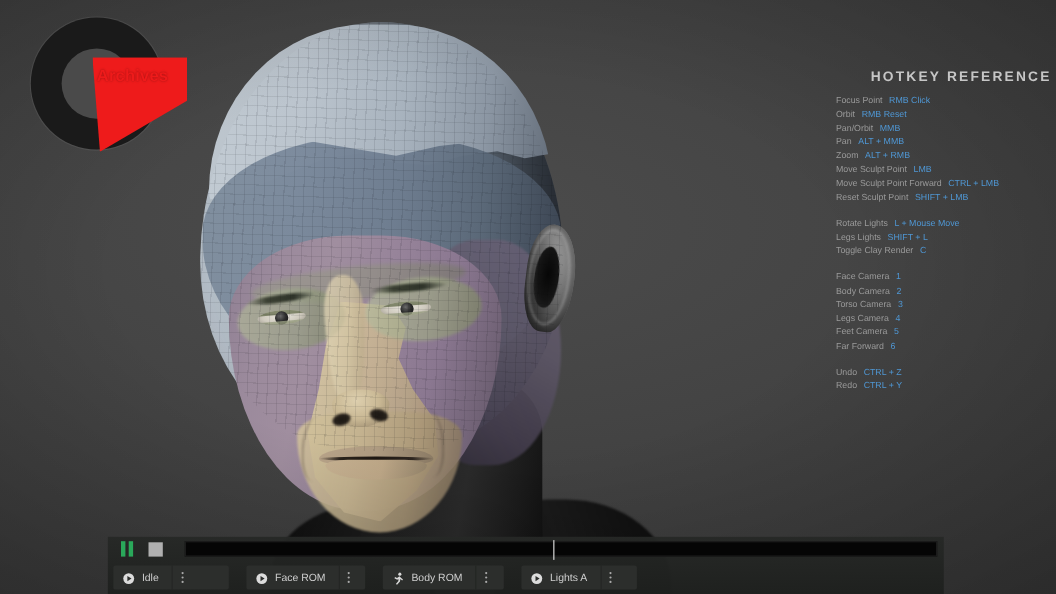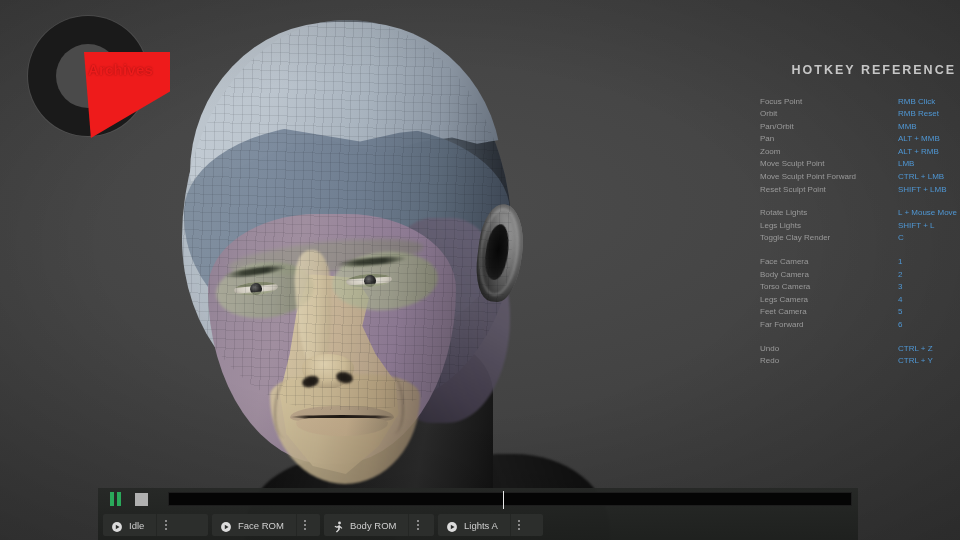--- a/index.html
+++ b/index.html
@@ -257,23 +257,23 @@
 
   
   #hotkeys{
     position:absolute; right:0px; top:64px; width:200px;
     font-size:8px; line-height:1;
     text-align:right;
   }
   #hk-title{
     color:#c6c6c6; font-size:12.5px; font-weight:bold;
     letter-spacing:2px; text-align:right;
-    padding-right:4px; margin-bottom:21px;
-  }
-  .hk-row{ display:flex; justify-content:space-between; align-items:baseline; height:12.6px; }
+    padding-right:4px; margin-bottom:11px;
+  }
+  .hk-row{ display:flex; justify-content:flex-start; align-items:baseline; height:12.6px; }
   .hk-label{ color:#9a9a9a; font-size:8px; white-space:nowrap; }
   .hk-key{ color:#4f97d4; font-size:8px; white-space:nowrap;
            width:68px; text-align:left; padding-left:6px; }
   .hk-gap{ height:11px; }
 
   
   #bottombar{
     position:absolute; left:98px; top:488px; width:760px; height:52px;
     background:linear-gradient(180deg,rgba(38,40,38,.94),rgba(30,32,30,.96));
   }
@@ -291,21 +291,21 @@
     width:13px; height:13px; margin-left:13px; background:#b0b0b0; cursor:pointer;
   }
   #timeline{
     position:relative; margin-left:20px; flex:1; height:14px;
     background:#050505; border:1px solid #1e1e1e;
   }
   #playhead{ position:absolute; left:49%; top:-2px; width:1px; height:18px; background:#e8e8e8; }
 
   #clips{
     position:absolute; left:0; top:22px; width:760px; height:30px;
-    display:flex; align-items:center; gap:4px; padding-left:5px;
+    display:flex; align-items:center; gap:16px; padding-left:5px;
   }
   .clip{
     display:flex; align-items:center; height:22px;
     background:#2c2e2c; border-radius:2px; overflow:hidden;
   }
   .clip-main{
     display:flex; align-items:center; gap:6px;
     padding:0 12px 0 8px; height:22px; cursor:pointer;
   }
   .clip-icon{ width:12px; height:12px; flex:0 0 12px; }

